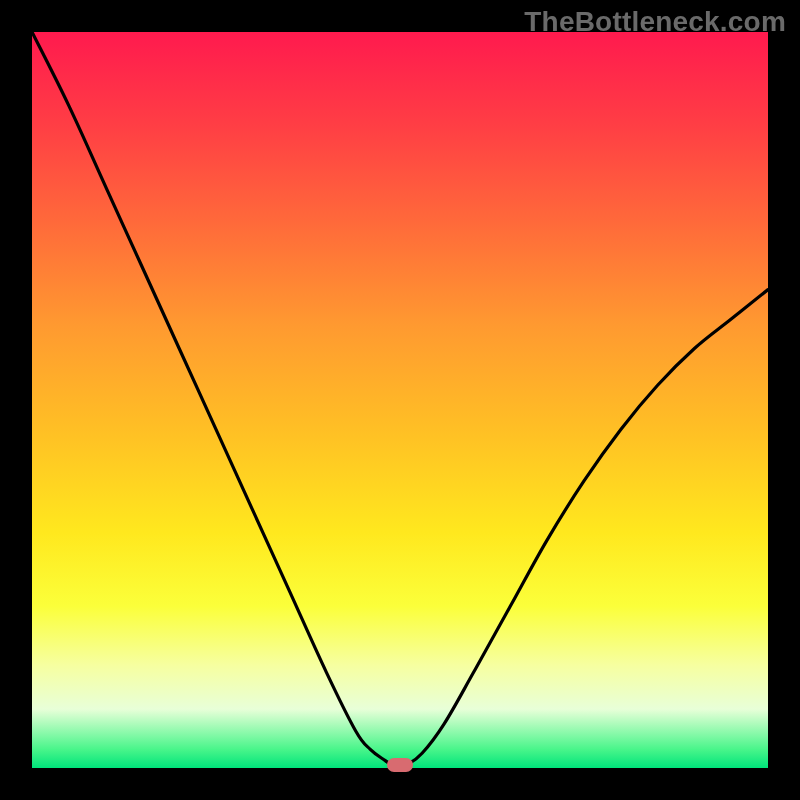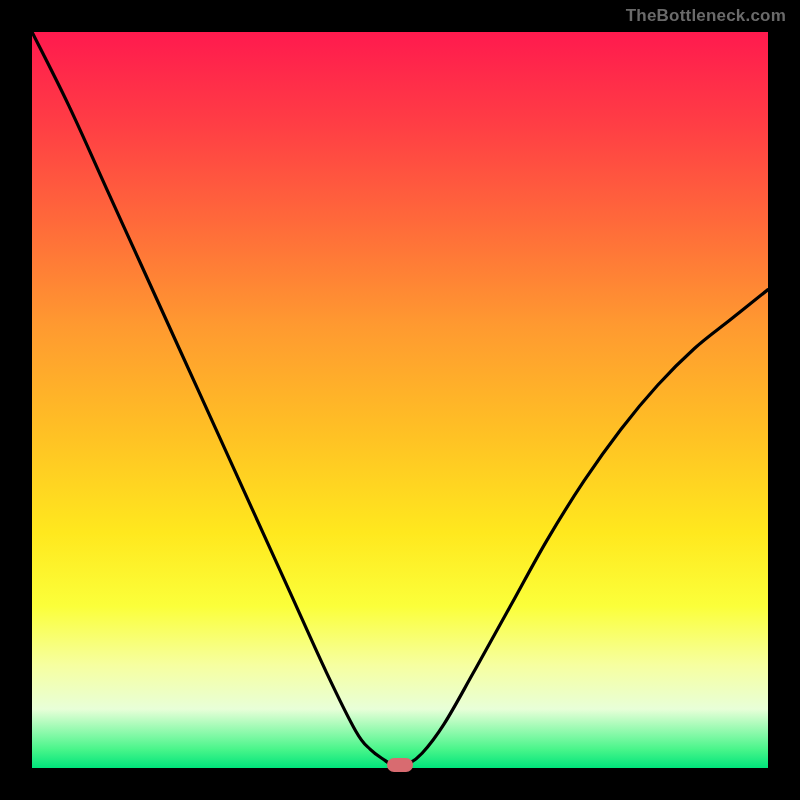--- a/index.html
+++ b/index.html
@@ -17,21 +17,21 @@
     top: 0; left: 0;
     width: 800px; height: 800px;
     background: #000;
   }
 
   .watermark {
     position: absolute;
     top: 6px;
     right: 14px;
     color: #6a6a6a;
-    font-size: 17px;
+    font-size: 28px;
     font-weight: 600;
     letter-spacing: 0.2px;
   }
 
   .plot {
     position: absolute;
     top: 32px;
     left: 32px;
     width: 736px;
     height: 736px;

